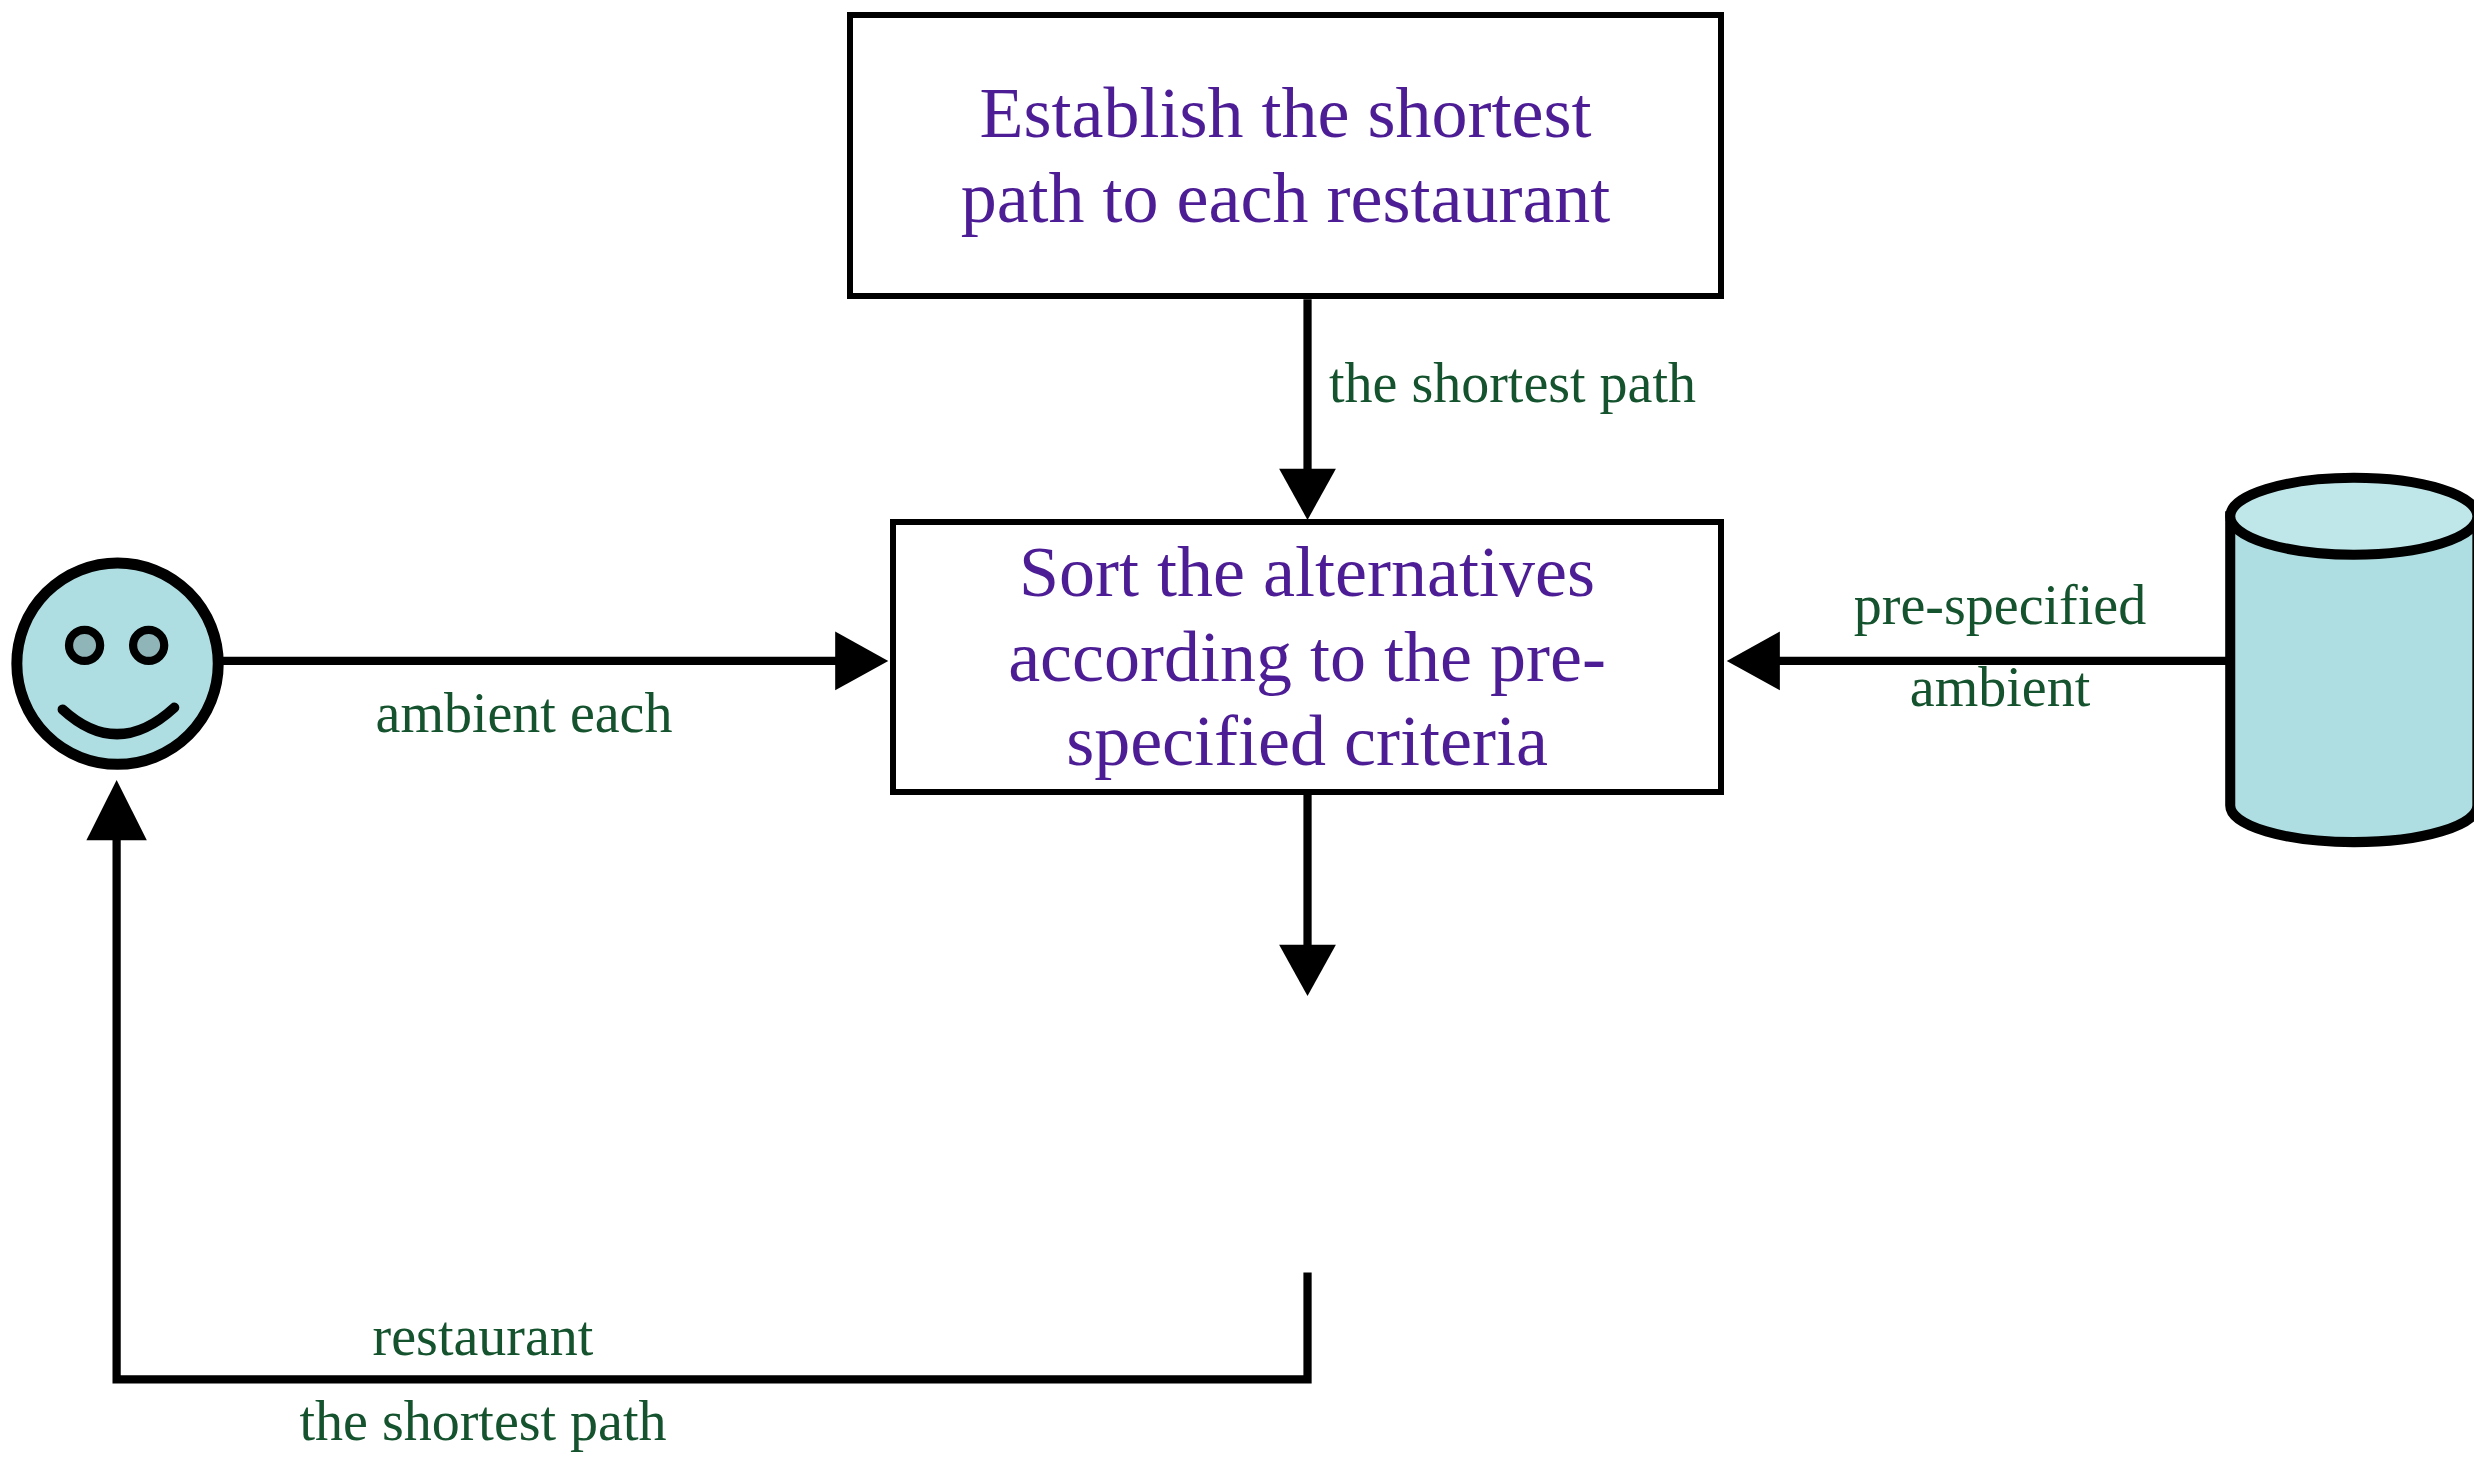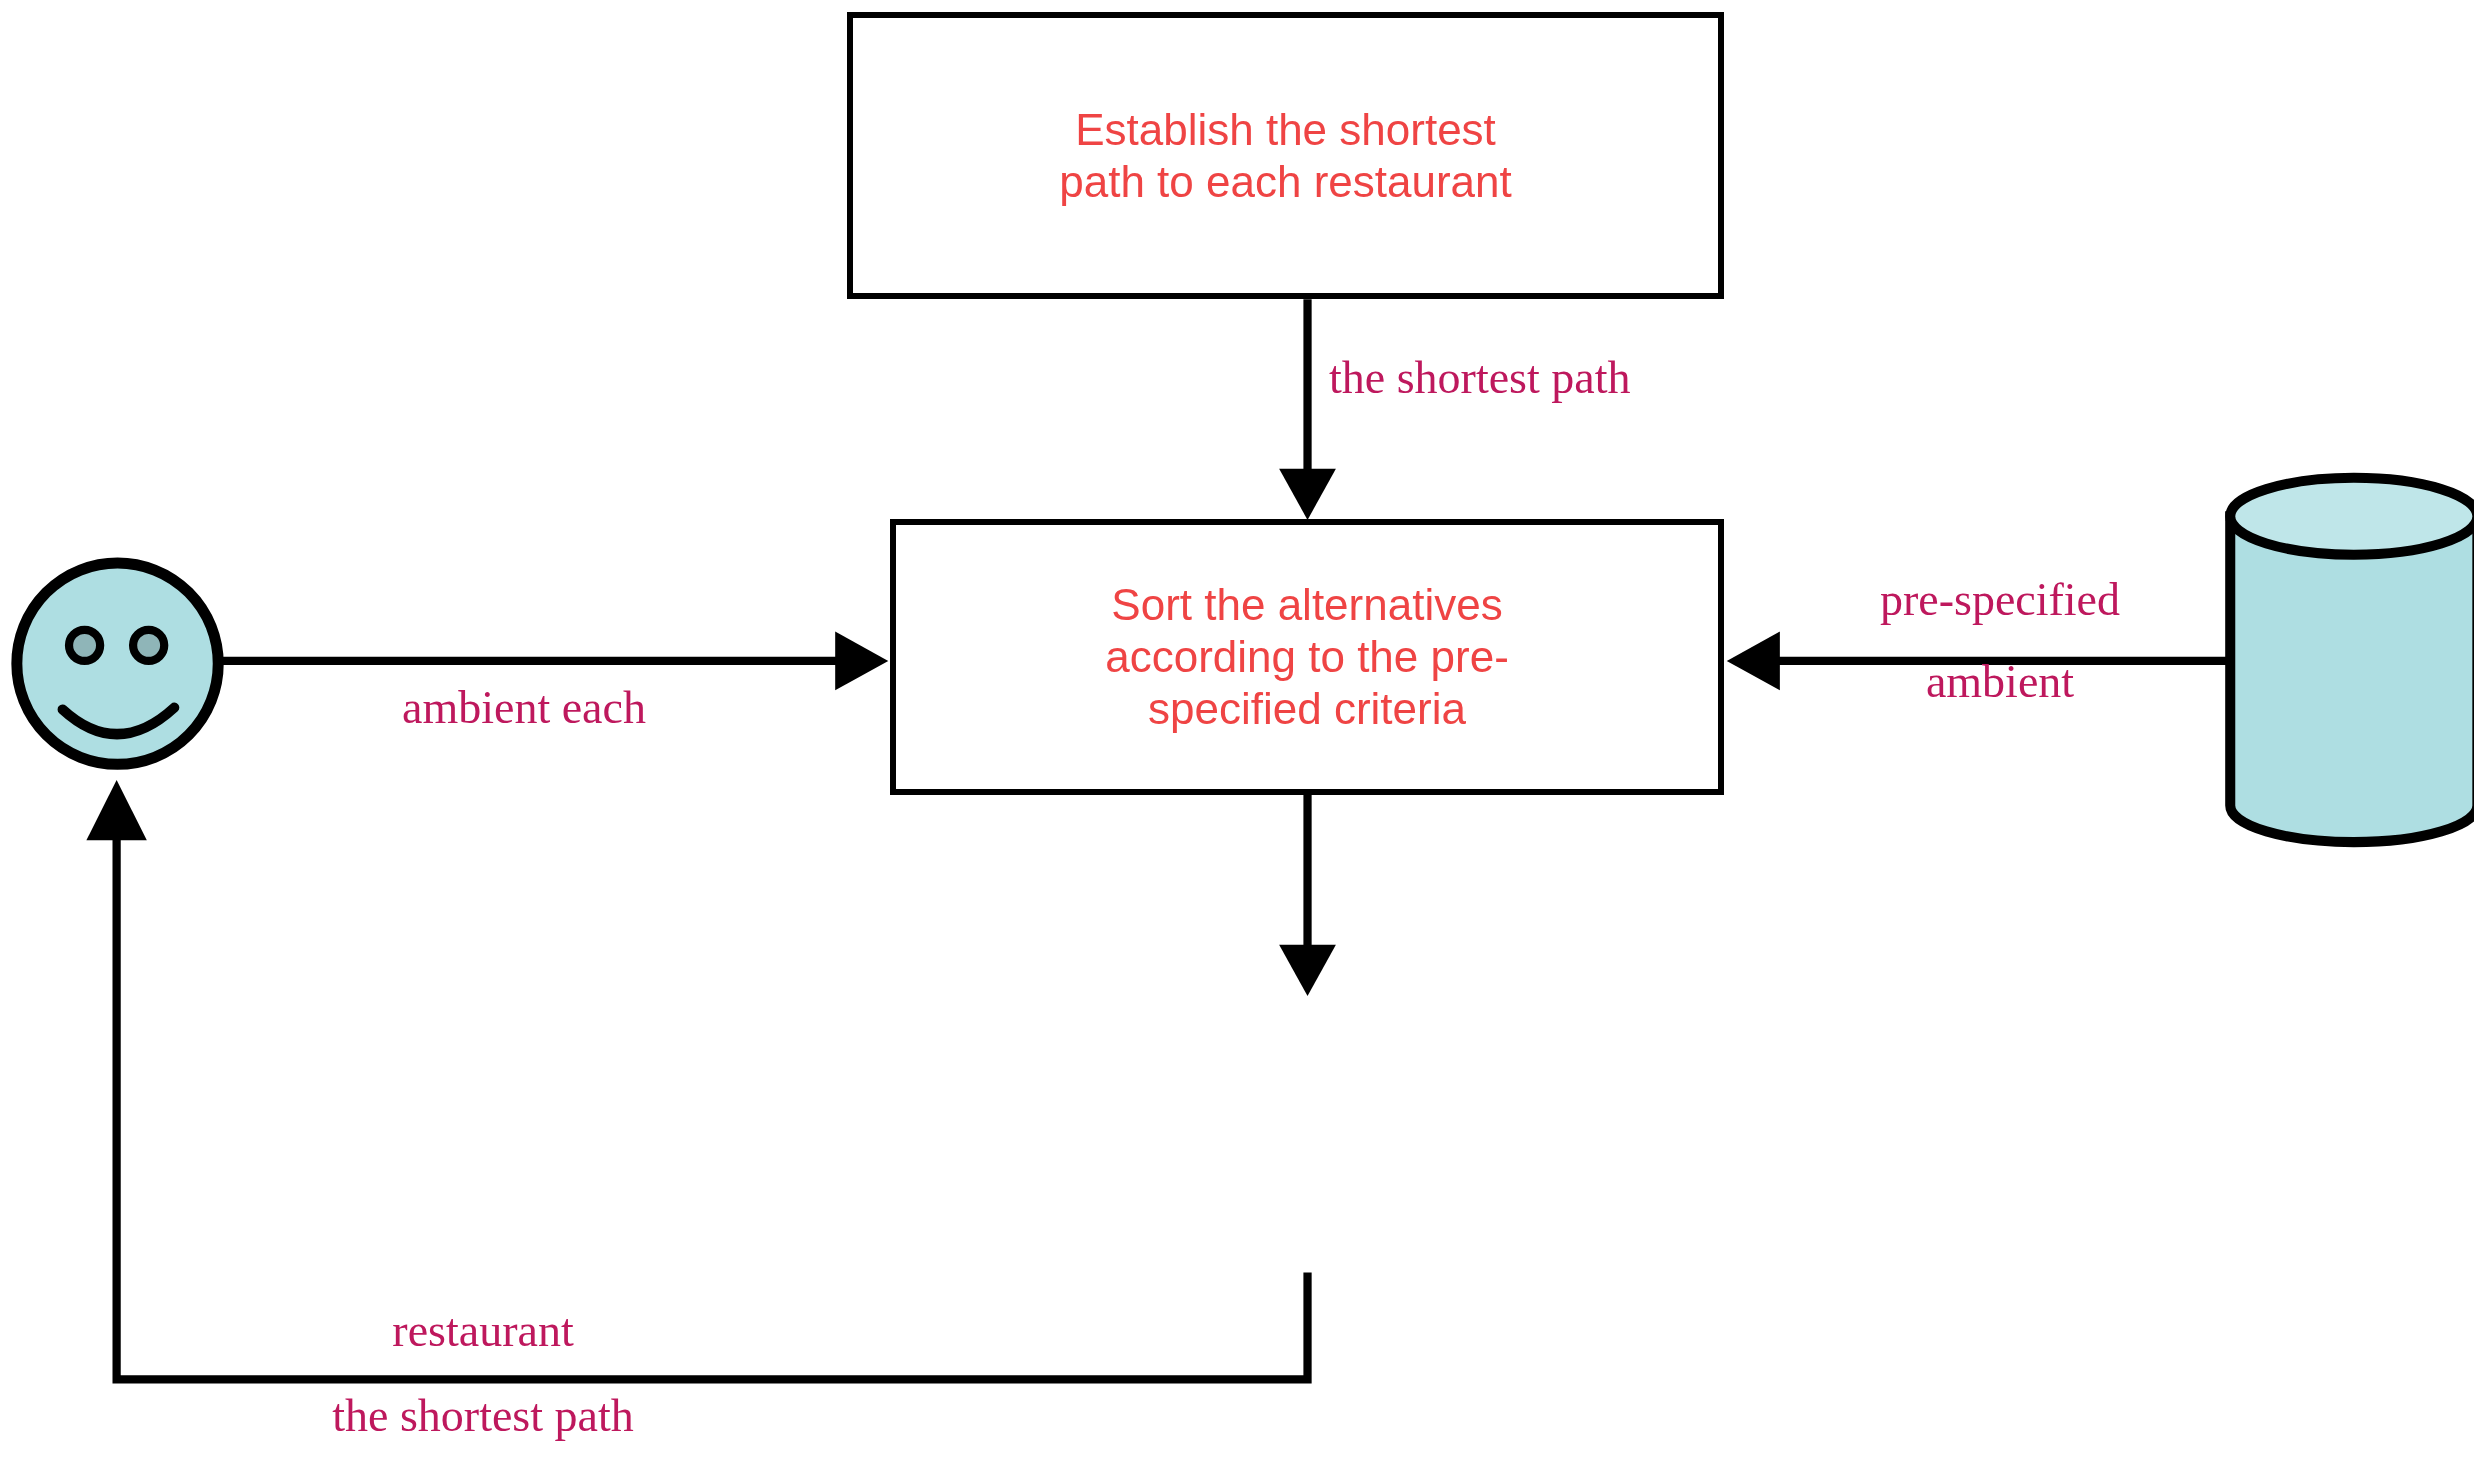--- a/index.html
+++ b/index.html
@@ -28,33 +28,33 @@
     position: absolute;
     box-sizing: border-box;
     border: 6.4px solid #000000;
     background: #ffffff;
     display: flex;
     align-items: center;
     justify-content: center;
     text-align: center;
   }
   .node-text {
-    font-family: Liberation Sans, sans-serif;
-    font-size: 44px;
+    font-family: Liberation Serif, serif;
+    font-size: 72px;
     line-height: 1.18;
-    color: #ef4444;
+    color: #4c1d95;
     padding: 0 16.5px;
     white-space: pre-line;
   }
   .edge-label {
     position: absolute;
     font-family: "Liberation Serif", "DejaVu Serif", serif;
-    font-size: 46px;
+    font-size: 56px;
     line-height: 1.12;
-    color: #be185d;
+    color: #14532d;
     white-space: nowrap;
   }
   .lbl-center { transform: translateX(-50%); }
 </style>
 </head>
 <body>
 
 <div id="canvas">
 
   <svg id="diagram-svg" viewBox="0 0 2703 1619">

